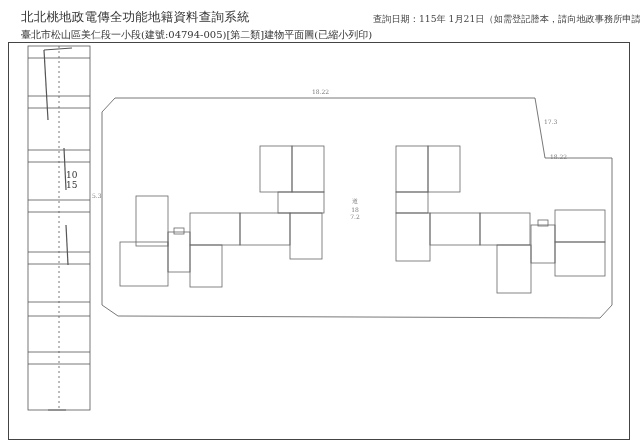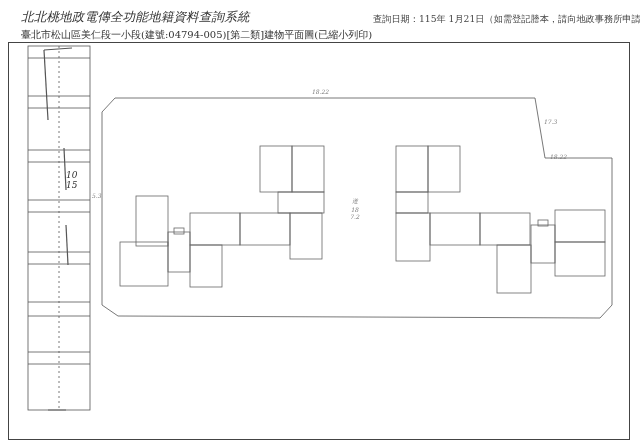--- a/index.html
+++ b/index.html
@@ -1,24 +1,24 @@
 <!DOCTYPE html>
 <html><head>
 <meta charset="utf-8">
 <style>
   html, body { margin:0; padding:0; background:#ffffff; }
   body { width:640px; height:448px; position:relative; overflow:hidden;
          font-family:"DejaVu Serif","Liberation Serif",serif; color:#333; }
-  .title { position:absolute; left:21px; top:9px; font-size:12.5px; color:#333; letter-spacing:0.2px;font-style:italic; }
+  .title { position:absolute; left:21px; top:9px; font-size:12.5px; color:#333; letter-spacing:0.2px; }
   .subtitle { position:absolute; left:21px; top:28px; font-size:10px; color:#333; white-space:nowrap; }
   .query-date { position:absolute; left:373px; top:13px; font-size:9.2px; color:#444; white-space:nowrap; }
   .frame { position:absolute; left:8px; top:42px; width:622px; height:398px;
            border:1px solid #444; box-sizing:border-box; background:#fff; }
   svg.plan { position:absolute; left:0; top:0; }
-  .note { position:absolute; font-size:6px; color:#777; font-style:italic; white-space:nowrap; }
+  .note { position:absolute; font-size:6px; color:#777; white-space:nowrap; }
 </style>
 </head>
 <body>
 
 <div class="title">北北桃地政電傳全功能地籍資料查詢系統</div>
 <div class="subtitle">臺北市松山區美仁段一小段(建號:04794-005)[第二類]建物平面圖(已縮小列印)</div>
 <div class="query-date">
   <span>查詢日期：</span><span>115年 1月21日</span><span>（如需登記謄本，請向地政事務所申請。）</span>
 </div>
 

